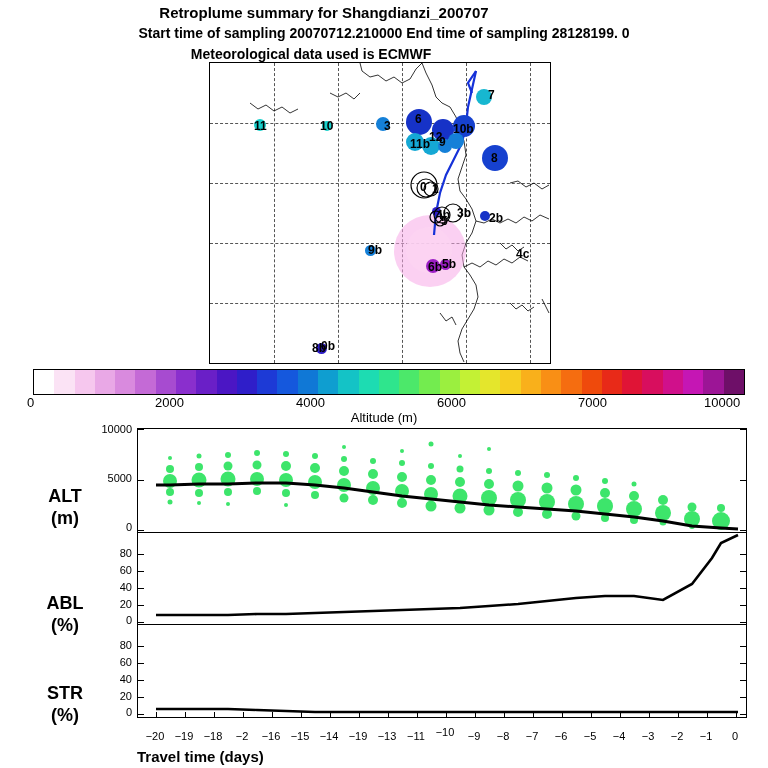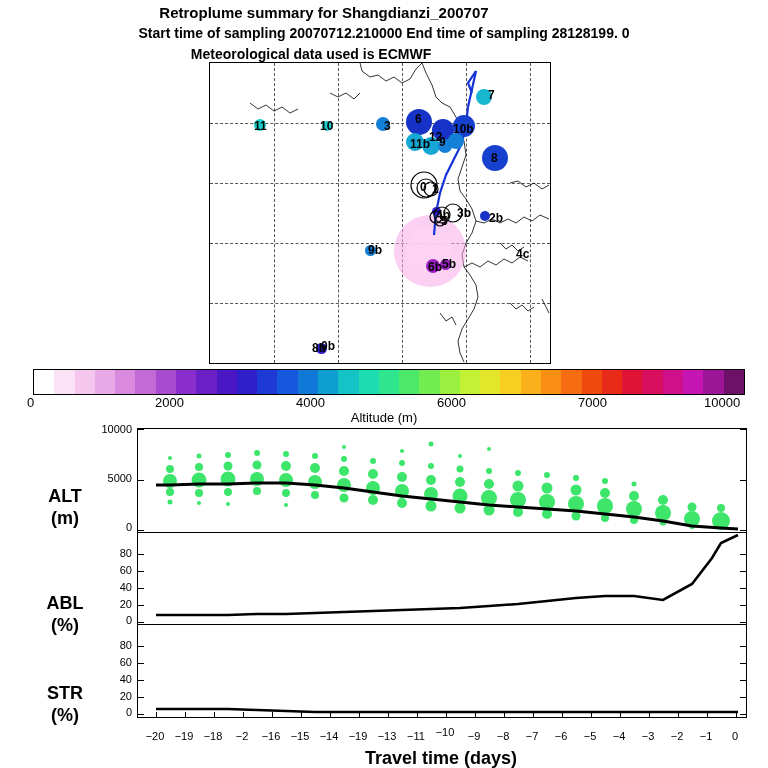--- a/index.html
+++ b/index.html
@@ -28,21 +28,21 @@
   .panel{position:absolute;border:1px solid #000;background:#fff;overflow:hidden;}
   #pALT{left:137px;top:428px;width:608px;height:104px;}
   #pABL{left:137px;top:532px;width:608px;height:92px;}
   #pSTR{left:137px;top:624px;width:608px;height:92px;}
   .ylab{position:absolute;text-align:right;font-size:11px;color:#000;}
   .ptick{position:absolute;width:6px;height:0;border-top:1px solid #000;left:0;}
   .ptickr{position:absolute;width:6px;height:0;border-top:1px solid #000;right:0;}
   .xtk{position:absolute;bottom:0;width:0;height:5px;border-left:1px solid #000;}
   .axname{position:absolute;font-weight:bold;font-size:17px;text-align:center;margin-top:31px;}
   .xticklab{position:absolute;font-size:11px;text-align:center;width:40px;}
-  #xaxis-title{position:absolute;left:137px;top:748px;width:608px;text-align:center;font-weight:bold;font-size:18px;}
+  #xaxis-title{position:absolute;left:137px;top:748px;width:608px;text-align:left;font-weight:bold;font-size:15px;}
   svg{display:block;}
 </style>
 </head>
 <body>
 
 <div class="abs ttl" id="title1">Retroplume summary for Shangdianzi_200707</div>
 <div class="abs ttl" id="title2">Start time of sampling 20070712.210000     End time of sampling 28128199.    0</div>
 <div class="abs ttl" id="title3">Meteorological data used is ECMWF</div>
 
 <div class="abs" id="map">

